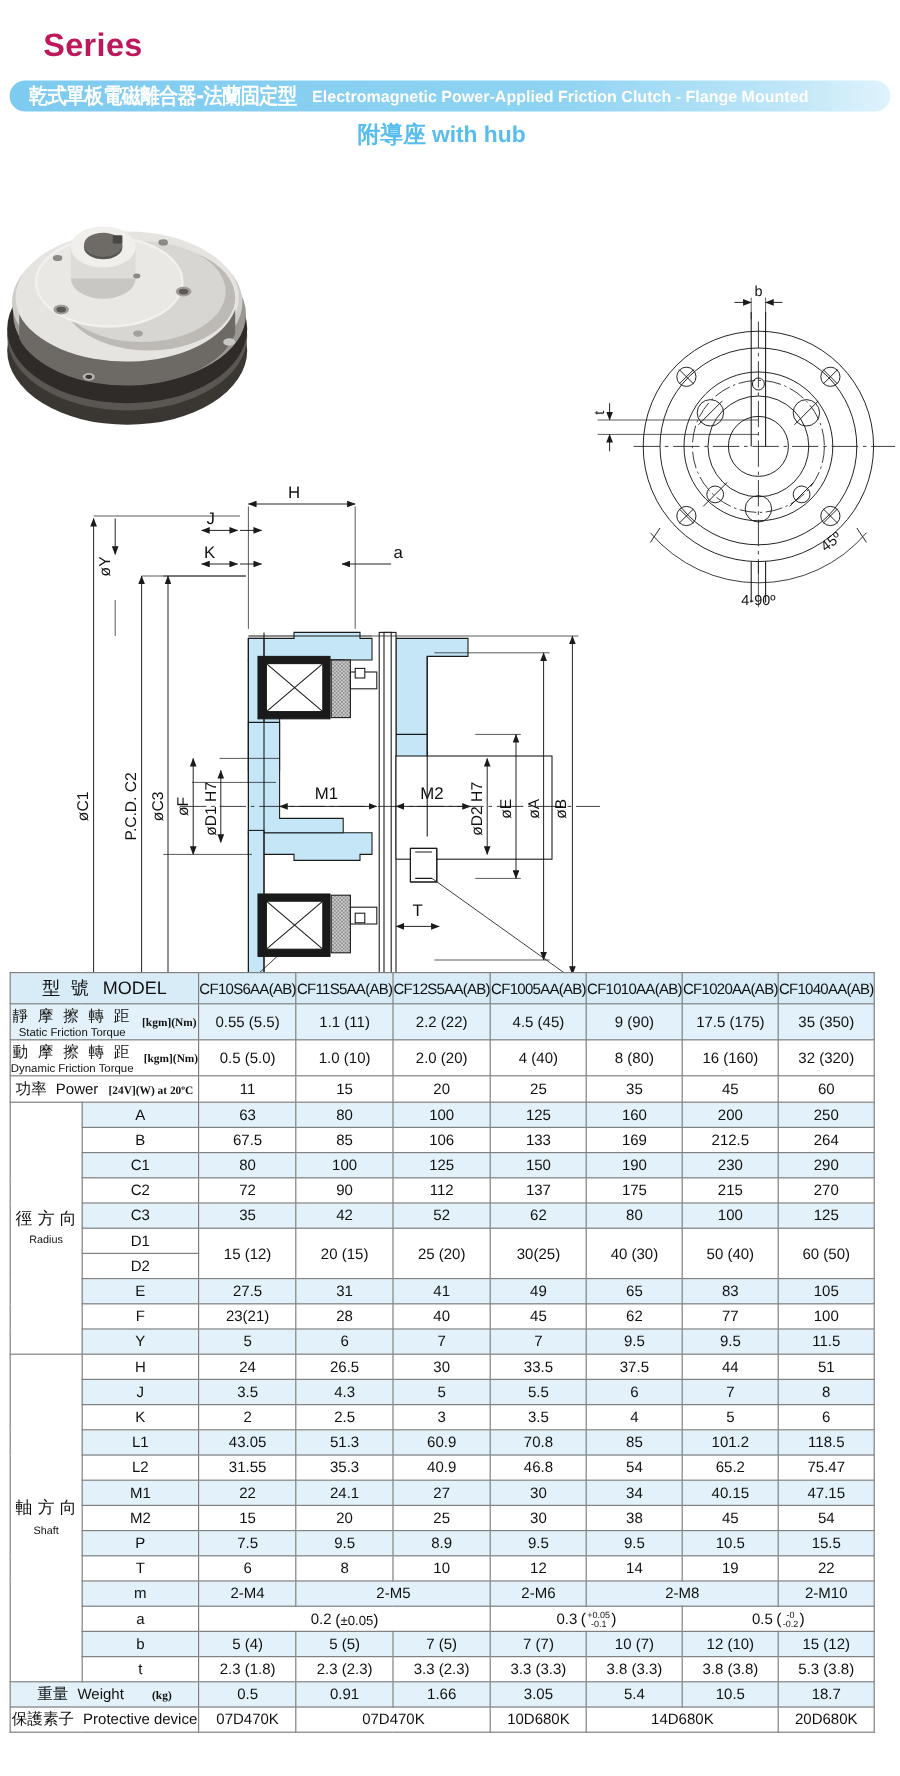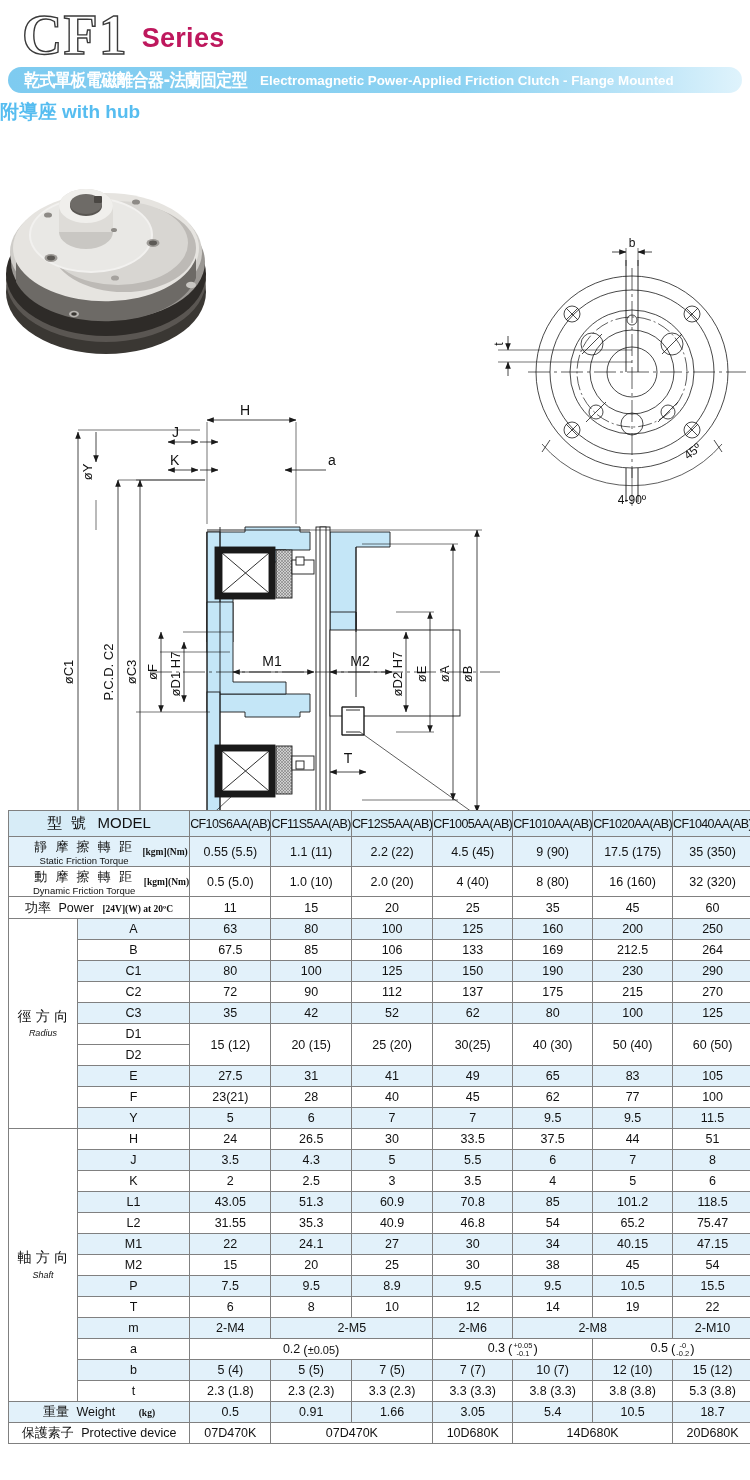--- a/index.html
+++ b/index.html
@@ -46,21 +46,21 @@
     font-family: "DejaVu Sans", sans-serif;
     white-space: nowrap;
     transform: scaleY(1.12);
   }
   .bar-en {
     color: #fff; font-weight: bold; font-size: 13.5px;
     margin-left: 11px; white-space: nowrap;
     transform: scaleX(0.99);
   }
   .with-hub {
-    text-align: left; padding-right: 14px; margin-top: 6px;
+    text-align: center; padding-right: 14px; margin-top: 6px;
     color: #56bdf0; font-weight: bold;
   }
   .with-hub .cn { font-size: 19px; font-family: "DejaVu Sans", sans-serif; }
   .with-hub .en { font-size: 19px; margin-left: 5px; }
 
   
   .drawing { position: relative; width: 750px; height: 678px; }
   .drawing svg { position: absolute; top: 0; left: 0; }
 
   
@@ -80,41 +80,40 @@
   .rowlabel {
     text-align: left; padding-left: 6px;
     font-size: 12.5px; white-space: nowrap;
   }
   .rowlabel .cn {
     font-family: "DejaVu Sans", sans-serif;
     font-size: 13px; letter-spacing: 2px;
   }
   .rowlabel .en { font-size: 9.5px; display: block; line-height: 1.05; }
   .rowlabel .unit { font-size: 9.5px; font-family: "Liberation Serif", serif; font-weight: bold; }
-  .stack2 { display: inline-block; vertical-align: middle; margin-left: 24px; }
+  .stack2 { display: inline-block; vertical-align: middle; }
   .grouplabel {
     width: 60px; font-family: "DejaVu Sans", sans-serif;
     font-size: 14px; line-height: 1.55;
   }
-  .grouplabel .en { font-size: 9px; font-family: "Liberation Sans", sans-serif; display:block;font-style:italic; }
+  .grouplabel .en { font-size: 9px; font-family: "Liberation Sans", sans-serif; display:block; }
   .dimcol { width: 48px; }
   .toler { font-size: 12.5px; }
   .tol-frac {
     display: inline-block; font-size: 7.5px; line-height: 1.0;
     vertical-align: middle; text-align: center; margin: 0 1px;
   }
   .paren { font-size: 13px; vertical-align: middle; }
-  .inline-row { display: flex; justify-content: center; gap: 3px; }
+  .inline-row { display: flex; align-items: center; justify-content: center; gap: 3px; }
 </style>
 </head>
 <body>
 
 <div class="header">
   <div class="logo-row">
-    <div class="logo-cf1">CF1</div>
     <div class="logo-series">Series</div>
   </div>
   <div class="blue-bar">
     <span class="bar-cn">乾式單板電磁離合器-法蘭固定型</span>
     <span class="bar-en">Electromagnetic Power-Applied Friction Clutch - Flange Mounted</span>
   </div>
   <div class="with-hub">
     <span class="cn">附導座</span><span class="en">with hub</span>
   </div>
 </div>

